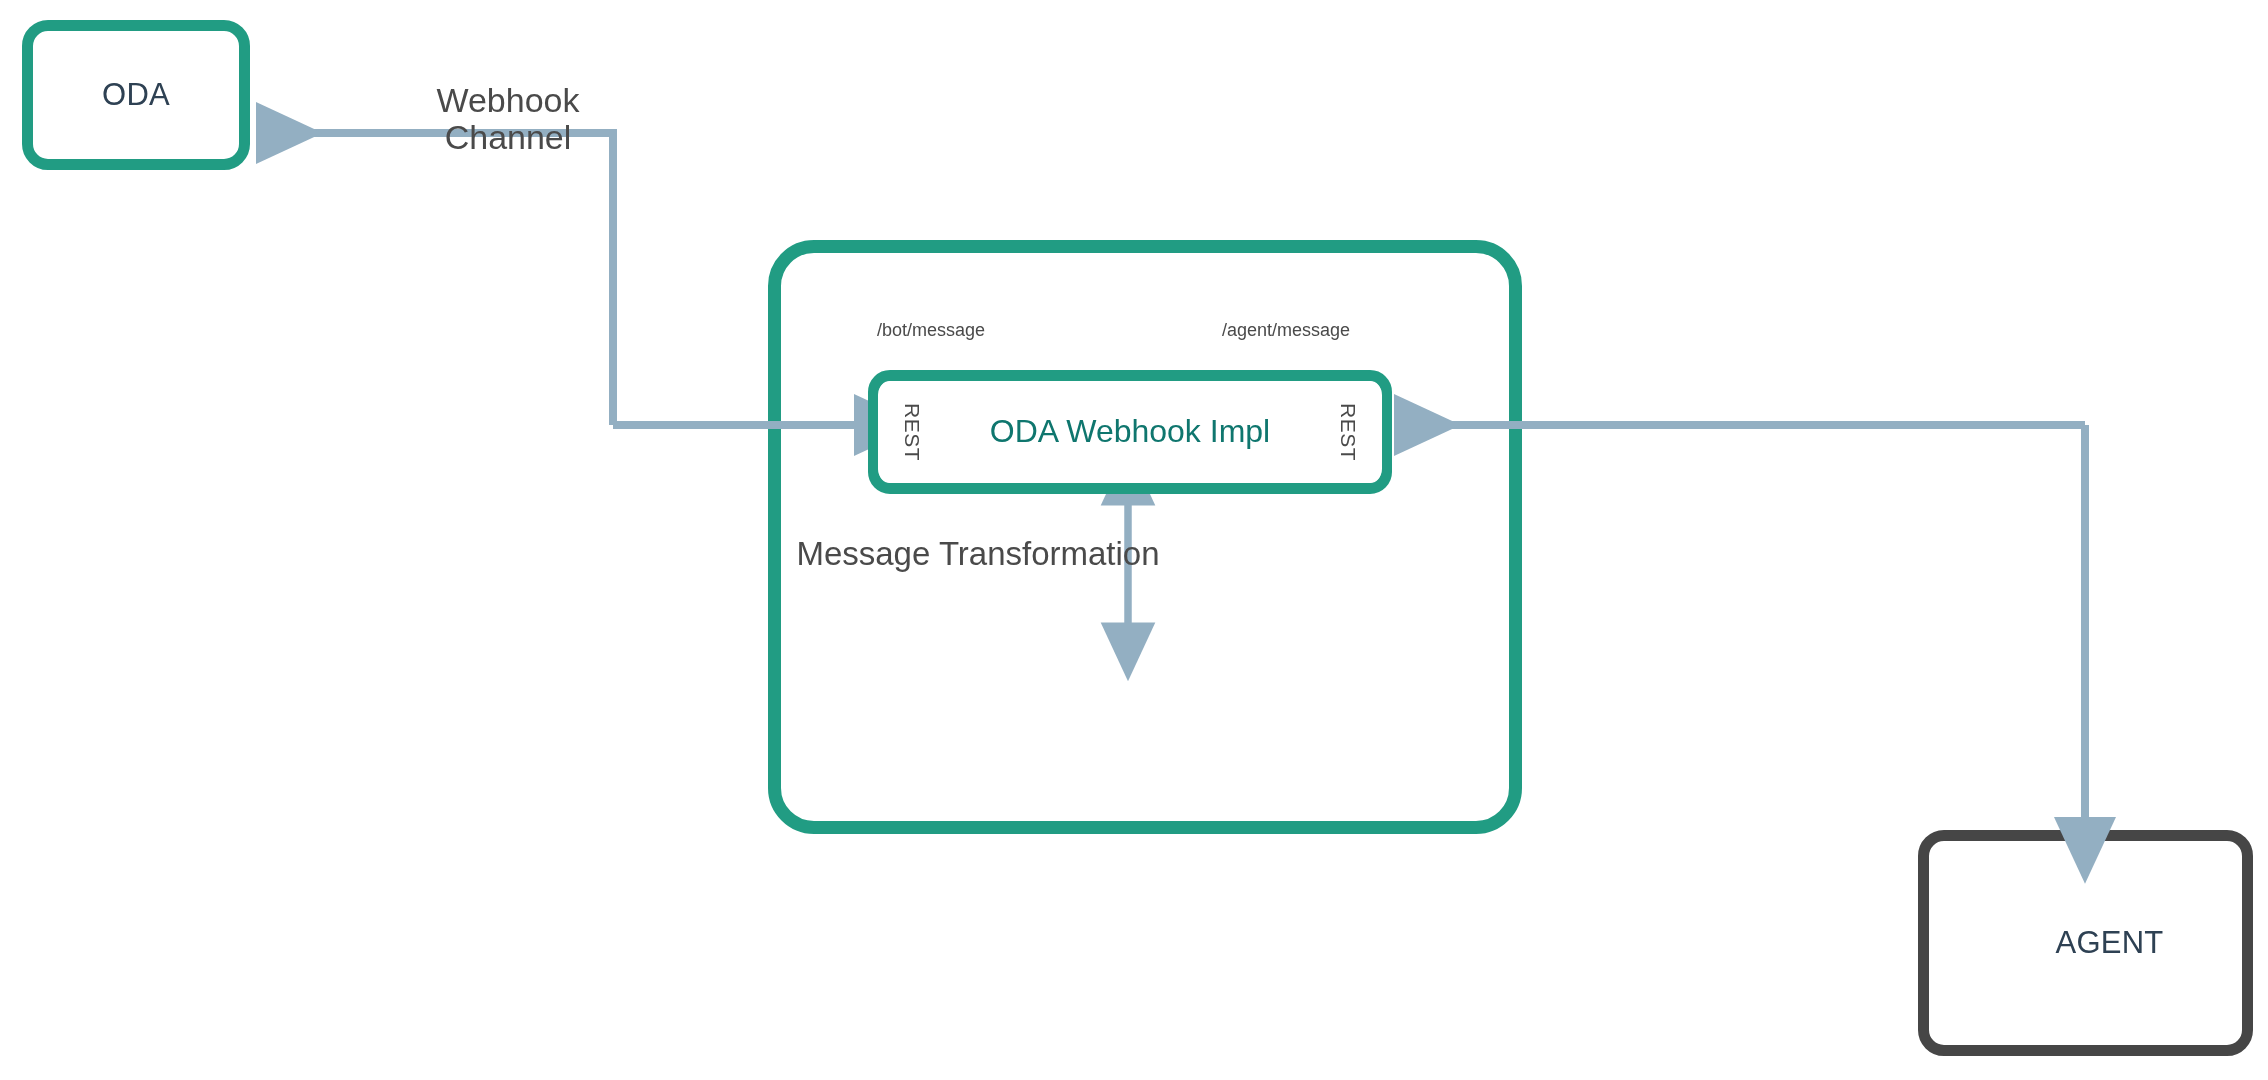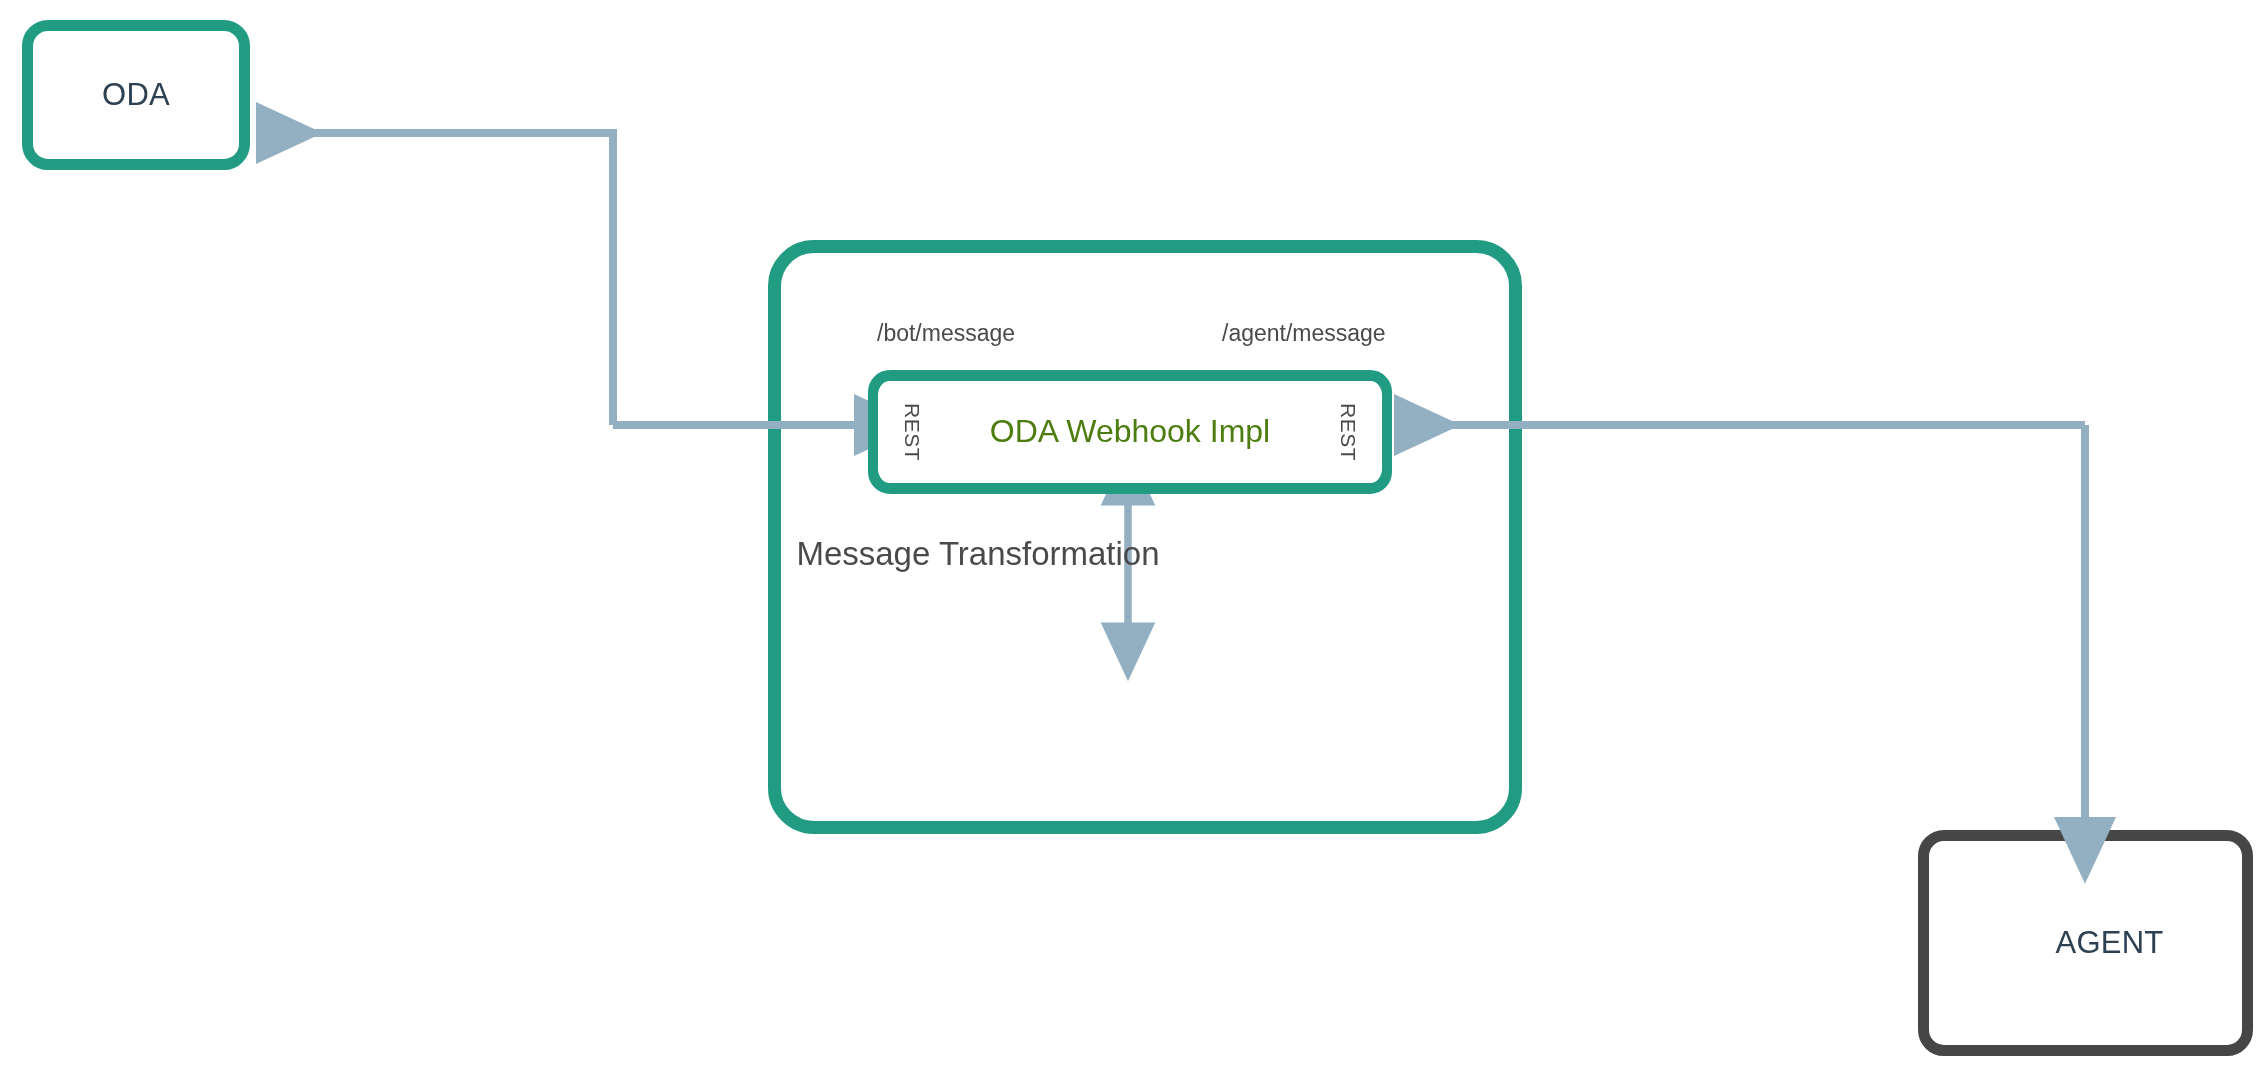--- a/index.html
+++ b/index.html
@@ -89,32 +89,32 @@
     writing-mode: vertical-rl;
     text-orientation: mixed;
     white-space: nowrap;
   }
   #webhook-center {
     flex: 1 1 auto;
     display: flex;
     align-items: center;
     justify-content: center;
     background: #ffffff;
-    color: #4d7c0f;
+    color: #0f766e;
     font-size: 32px;
     line-height: 1.18;
     text-align: center;
     padding: 0 6px;
   }
 
   
   .endpoint-caption {
     position: absolute;
     color: #4A4A4A;
-    font-size: 23px;
+    font-size: 18px;
     white-space: nowrap;
     z-index: 4;
   }
   #caption-bot   { left: 877px;  top: 320px; }
   #caption-agent { left: 1222px; top: 320px; }
 
   
   #custom-agent-box {
     left: 868px; top: 632px; width: 522px; height: 142px;
     z-index: 3;
@@ -213,16 +213,20 @@
     <div class="rest-port rest-port-right">
       <span class="rest-text">REST</span>
     </div>
   </div>
 
 
   <div class="node node-dark" id="agent-box">
     <span class="node-label">AGENT</span>
   </div>
 
+  <div class="edge-label" id="label-webhook-channel">
+    <div>Webhook</div>
+    <div>Channel</div>
+  </div>
 
   <div class="edge-label" id="label-message-transformation">Message Transformation</div>
 
 </div>
 
 </body></html>

